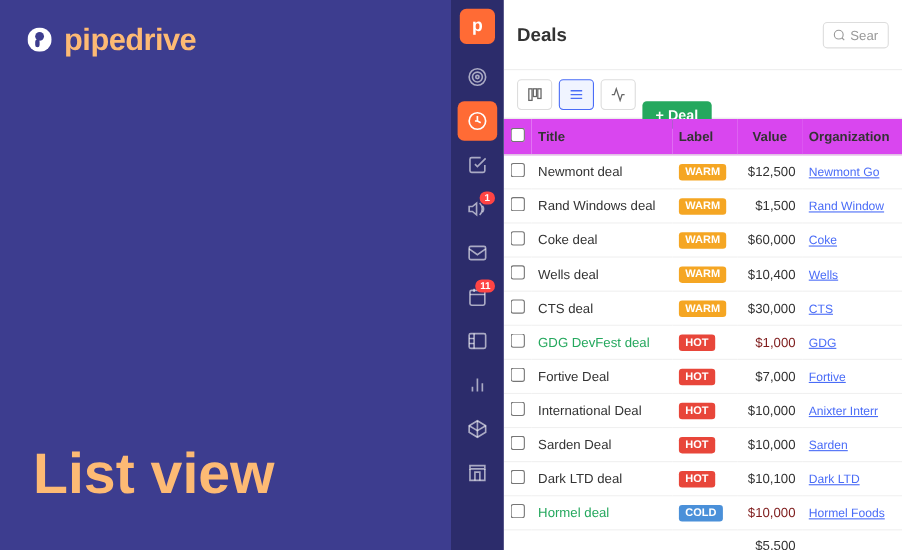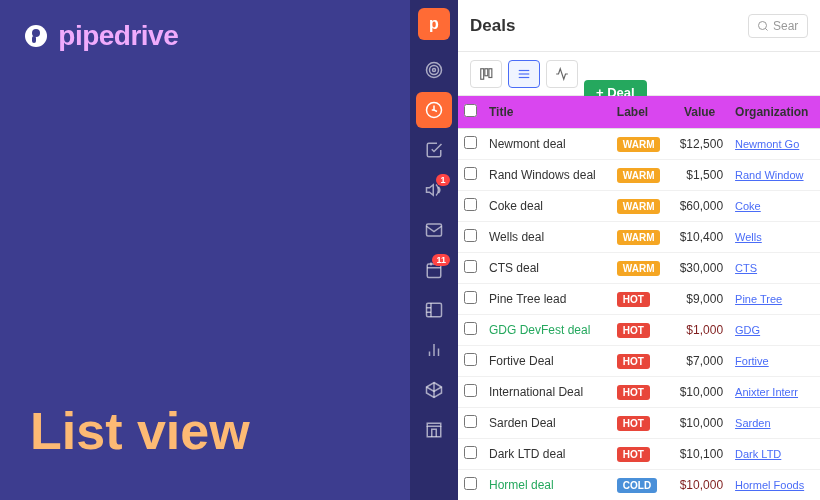--- a/index.html
+++ b/index.html
@@ -19,21 +19,21 @@
       display: flex;
       flex-direction: column;
       justify-content: flex-end;
       padding: 30px;
       flex-shrink: 0;
     }
     .logo {
       position: absolute;
       top: 20px;
       left: 25px;
-      color: #f0abfc;
+      color: #fdba74;
       font-size: 28px;
       font-weight: 700;
       letter-spacing: -0.5px;
     }
     .list-view-text {
       color: #fdba74;
       font-size: 52px;
       font-weight: 800;
       line-height: 1.1;
       margin-bottom: 10px;
@@ -102,21 +102,21 @@
     
     .main-content {
       flex: 1;
       display: flex;
       flex-direction: column;
       overflow: hidden;
     }
 
     
     .header {
-      height: 52px;
+      height: 64px;
       background: #fff;
       border-bottom: 1px solid #e8e8e8;
       display: flex;
       align-items: center;
       padding: 0 12px;
       gap: 8px;
     }
     .header-title {
       font-size: 17px;
       font-weight: 600;
@@ -463,35 +463,20 @@
     <td class="value-col ">$30,000</td>
     <td>
       <a href="#" class="org-col">CTS</a>
     </td>
   </tr>
             <tr>
     <td class="checkbox-col">
       <input type="checkbox" style="">
     </td>
     <td class="title-col">
-      <a href="#" class="deal-link">Pine Tree lead</a>
-    </td>
-    <td>
-      <span class="label-badge label-hot">HOT</span>
-    </td>
-    <td class="value-col ">$9,000</td>
-    <td>
-      <a href="#" class="org-col">Pine Tree</a>
-    </td>
-  </tr>
-            <tr>
-    <td class="checkbox-col">
-      <input type="checkbox" style="">
-    </td>
-    <td class="title-col">
       <a href="#" class="deal-link green">GDG DevFest deal</a>
     </td>
     <td>
       <span class="label-badge label-hot">HOT</span>
     </td>
     <td class="value-col value-green">$1,000</td>
     <td>
       <a href="#" class="org-col">GDG</a>
     </td>
   </tr>

